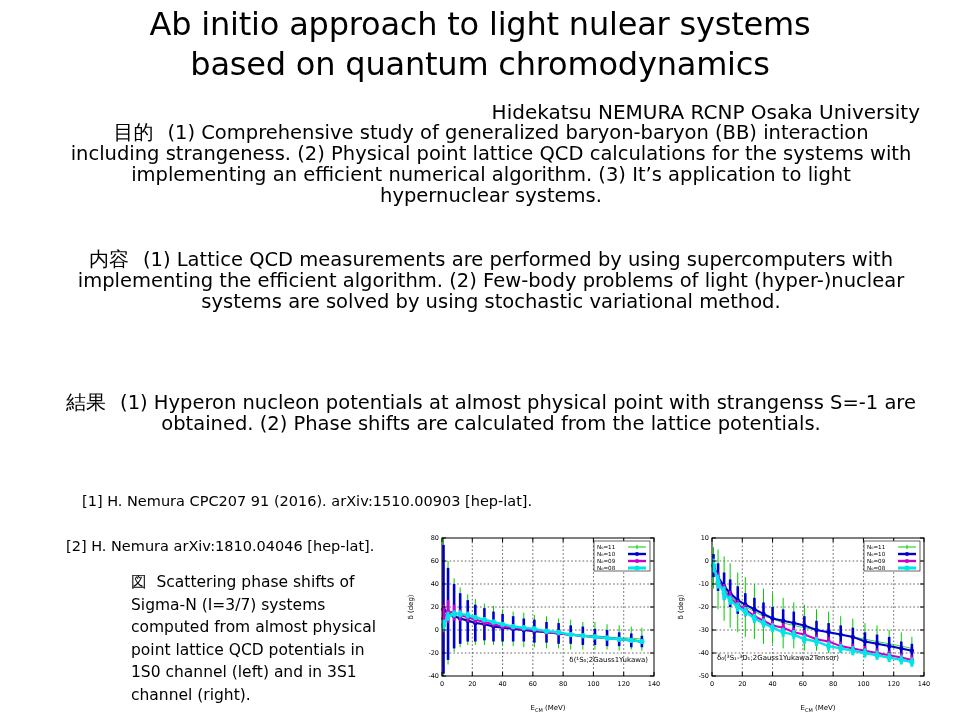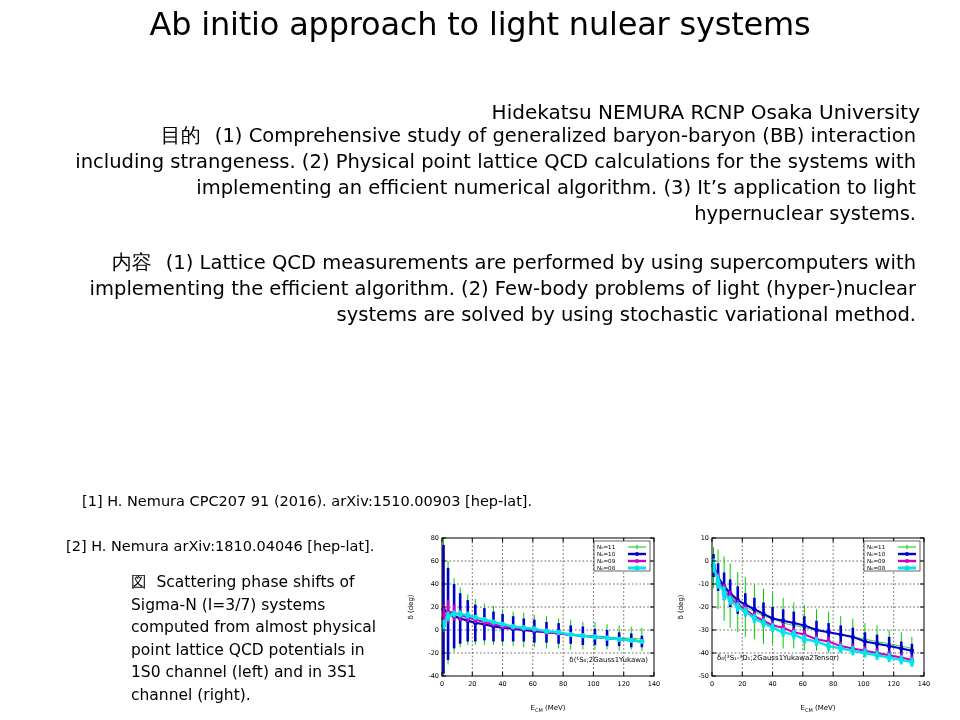--- a/index.html
+++ b/index.html
@@ -17,21 +17,21 @@
     letter-spacing:-0.2px;
   }
   .author{
     position:absolute;left:40px;top:100px;width:880px;
     text-align:right;font-size:20px;line-height:24px;
   }
 
   
   .para{
     position:absolute;left:66px;width:850px;
-    font-size:19.5px;line-height:26px;text-align:right;
+    font-size:19.5px;line-height:21px;text-align:center;
   }
   .para .jp{font-size:20px;}
   .para .gap{display:inline-block;width:14px;}
   #para-mokuteki{top:122px;}
   #para-naiyou{top:249px;}
   #para-kekka{top:392px;}
 
   
   .ref{
     position:absolute;left:66px;width:560px;
@@ -55,32 +55,36 @@
   .chart svg{display:block;}
   .ttl{font-family:"DejaVu Sans","Liberation Sans",sans-serif;}
 </style>
 </head>
 <body>
 
 <div class="slide">
 
   <div class="title">
     <div>Ab initio approach to light nulear systems</div>
+    <div>based on quantum chromodynamics</div>
   </div>
 
   <div class="author">Hidekatsu NEMURA RCNP Osaka University</div>
 
   <div class="para" id="para-mokuteki">
     <span class="jp">目的</span><span class="gap"></span><span>(1) Comprehensive study of generalized baryon-baryon (BB) interaction including strangeness. (2) Physical point lattice QCD calculations for the systems with implementing an efficient numerical algorithm. (3) It’s application to light hypernuclear systems.</span>
   </div>
 
   <div class="para" id="para-naiyou">
     <span class="jp">内容</span><span class="gap"></span><span>(1) Lattice QCD measurements are performed by using supercomputers with implementing the efficient algorithm. (2) Few-body problems of light (hyper-)nuclear systems are solved by using stochastic variational method.</span>
   </div>
 
+  <div class="para" id="para-kekka">
+    <span class="jp">結果</span><span class="gap"></span><span>(1) Hyperon nucleon potentials at almost physical point with strangenss S=-1 are obtained. (2) Phase shifts are calculated from the lattice potentials.</span>
+  </div>
 
   <div class="ref" id="ref-1">[1] H. Nemura CPC207 91 (2016). arXiv:1510.00903 [hep-lat].</div>
   <div class="ref" id="ref-2">[2] H. Nemura arXiv:1810.04046 [hep-lat].</div>
 
   <div class="caption">
     <span class="fig">図</span><span class="capgap"></span><span>Scattering phase shifts of Sigma-N (I=3/7) systems computed from almost physical point lattice QCD potentials in 1S0 channel (left) and in 3S1 channel (right).</span>
   </div>
 
   <div class="chart" id="chart-left">
       <svg width="260" height="186" viewBox="0 0 260 186">

